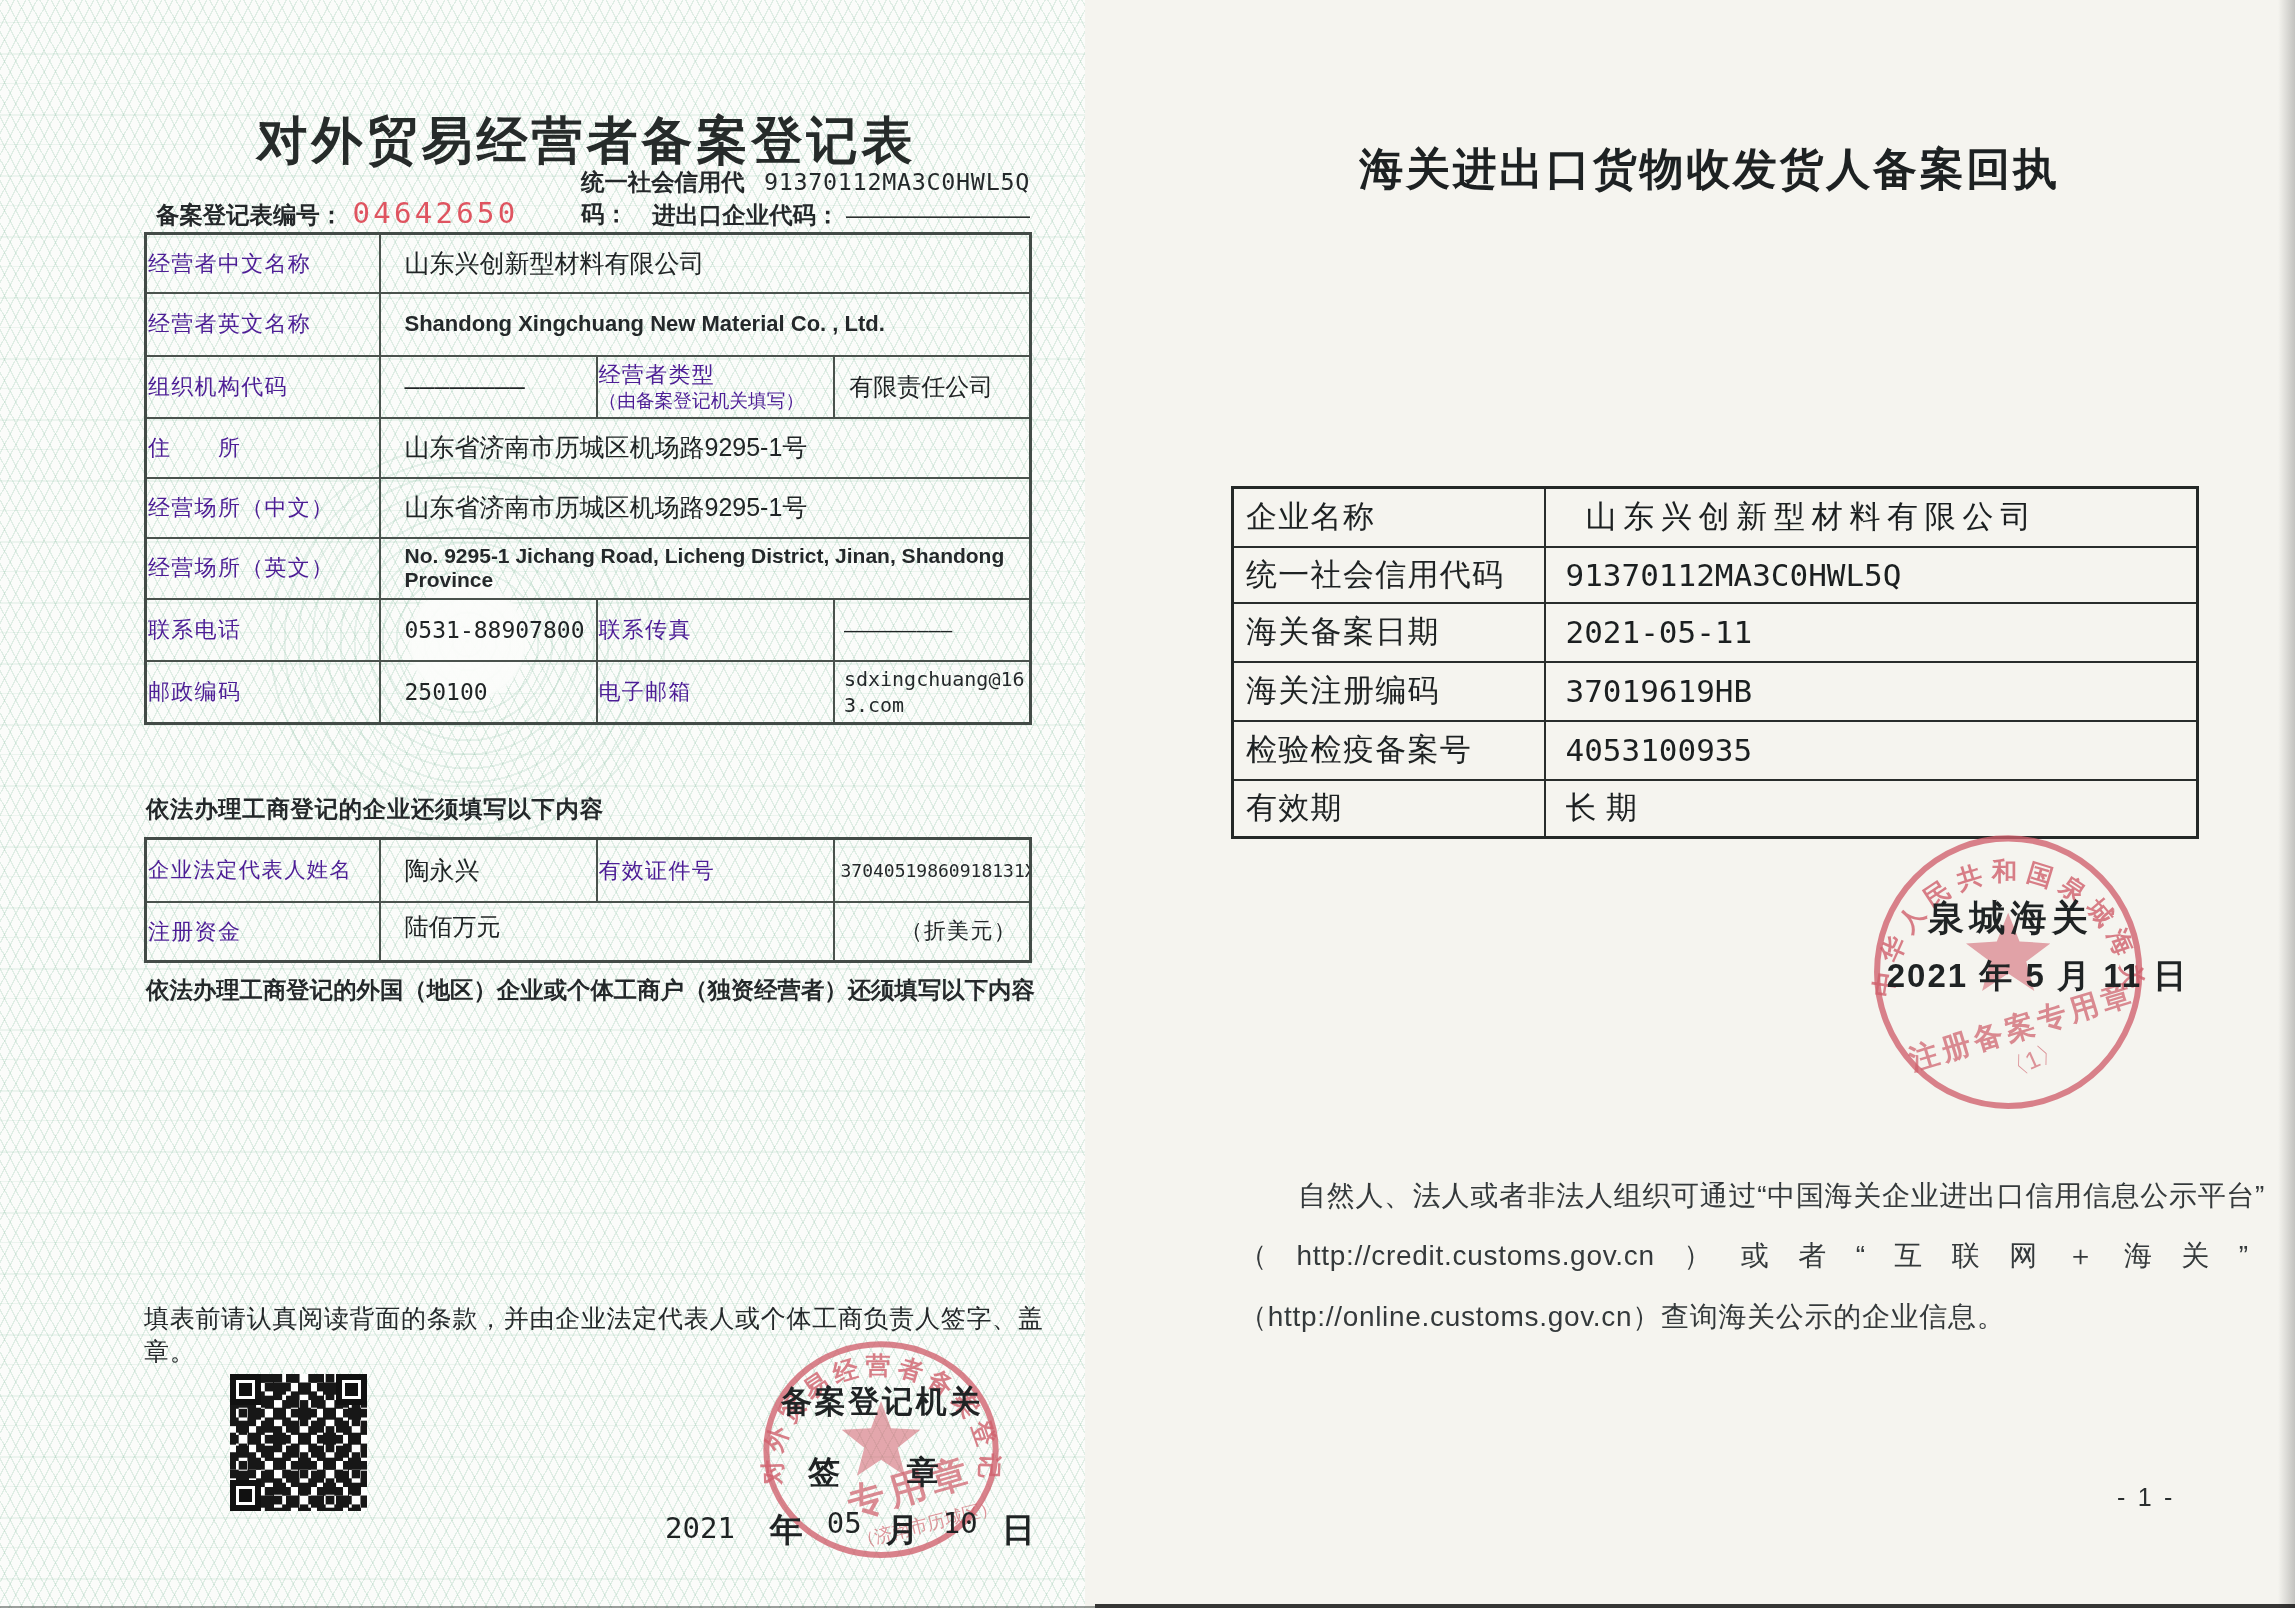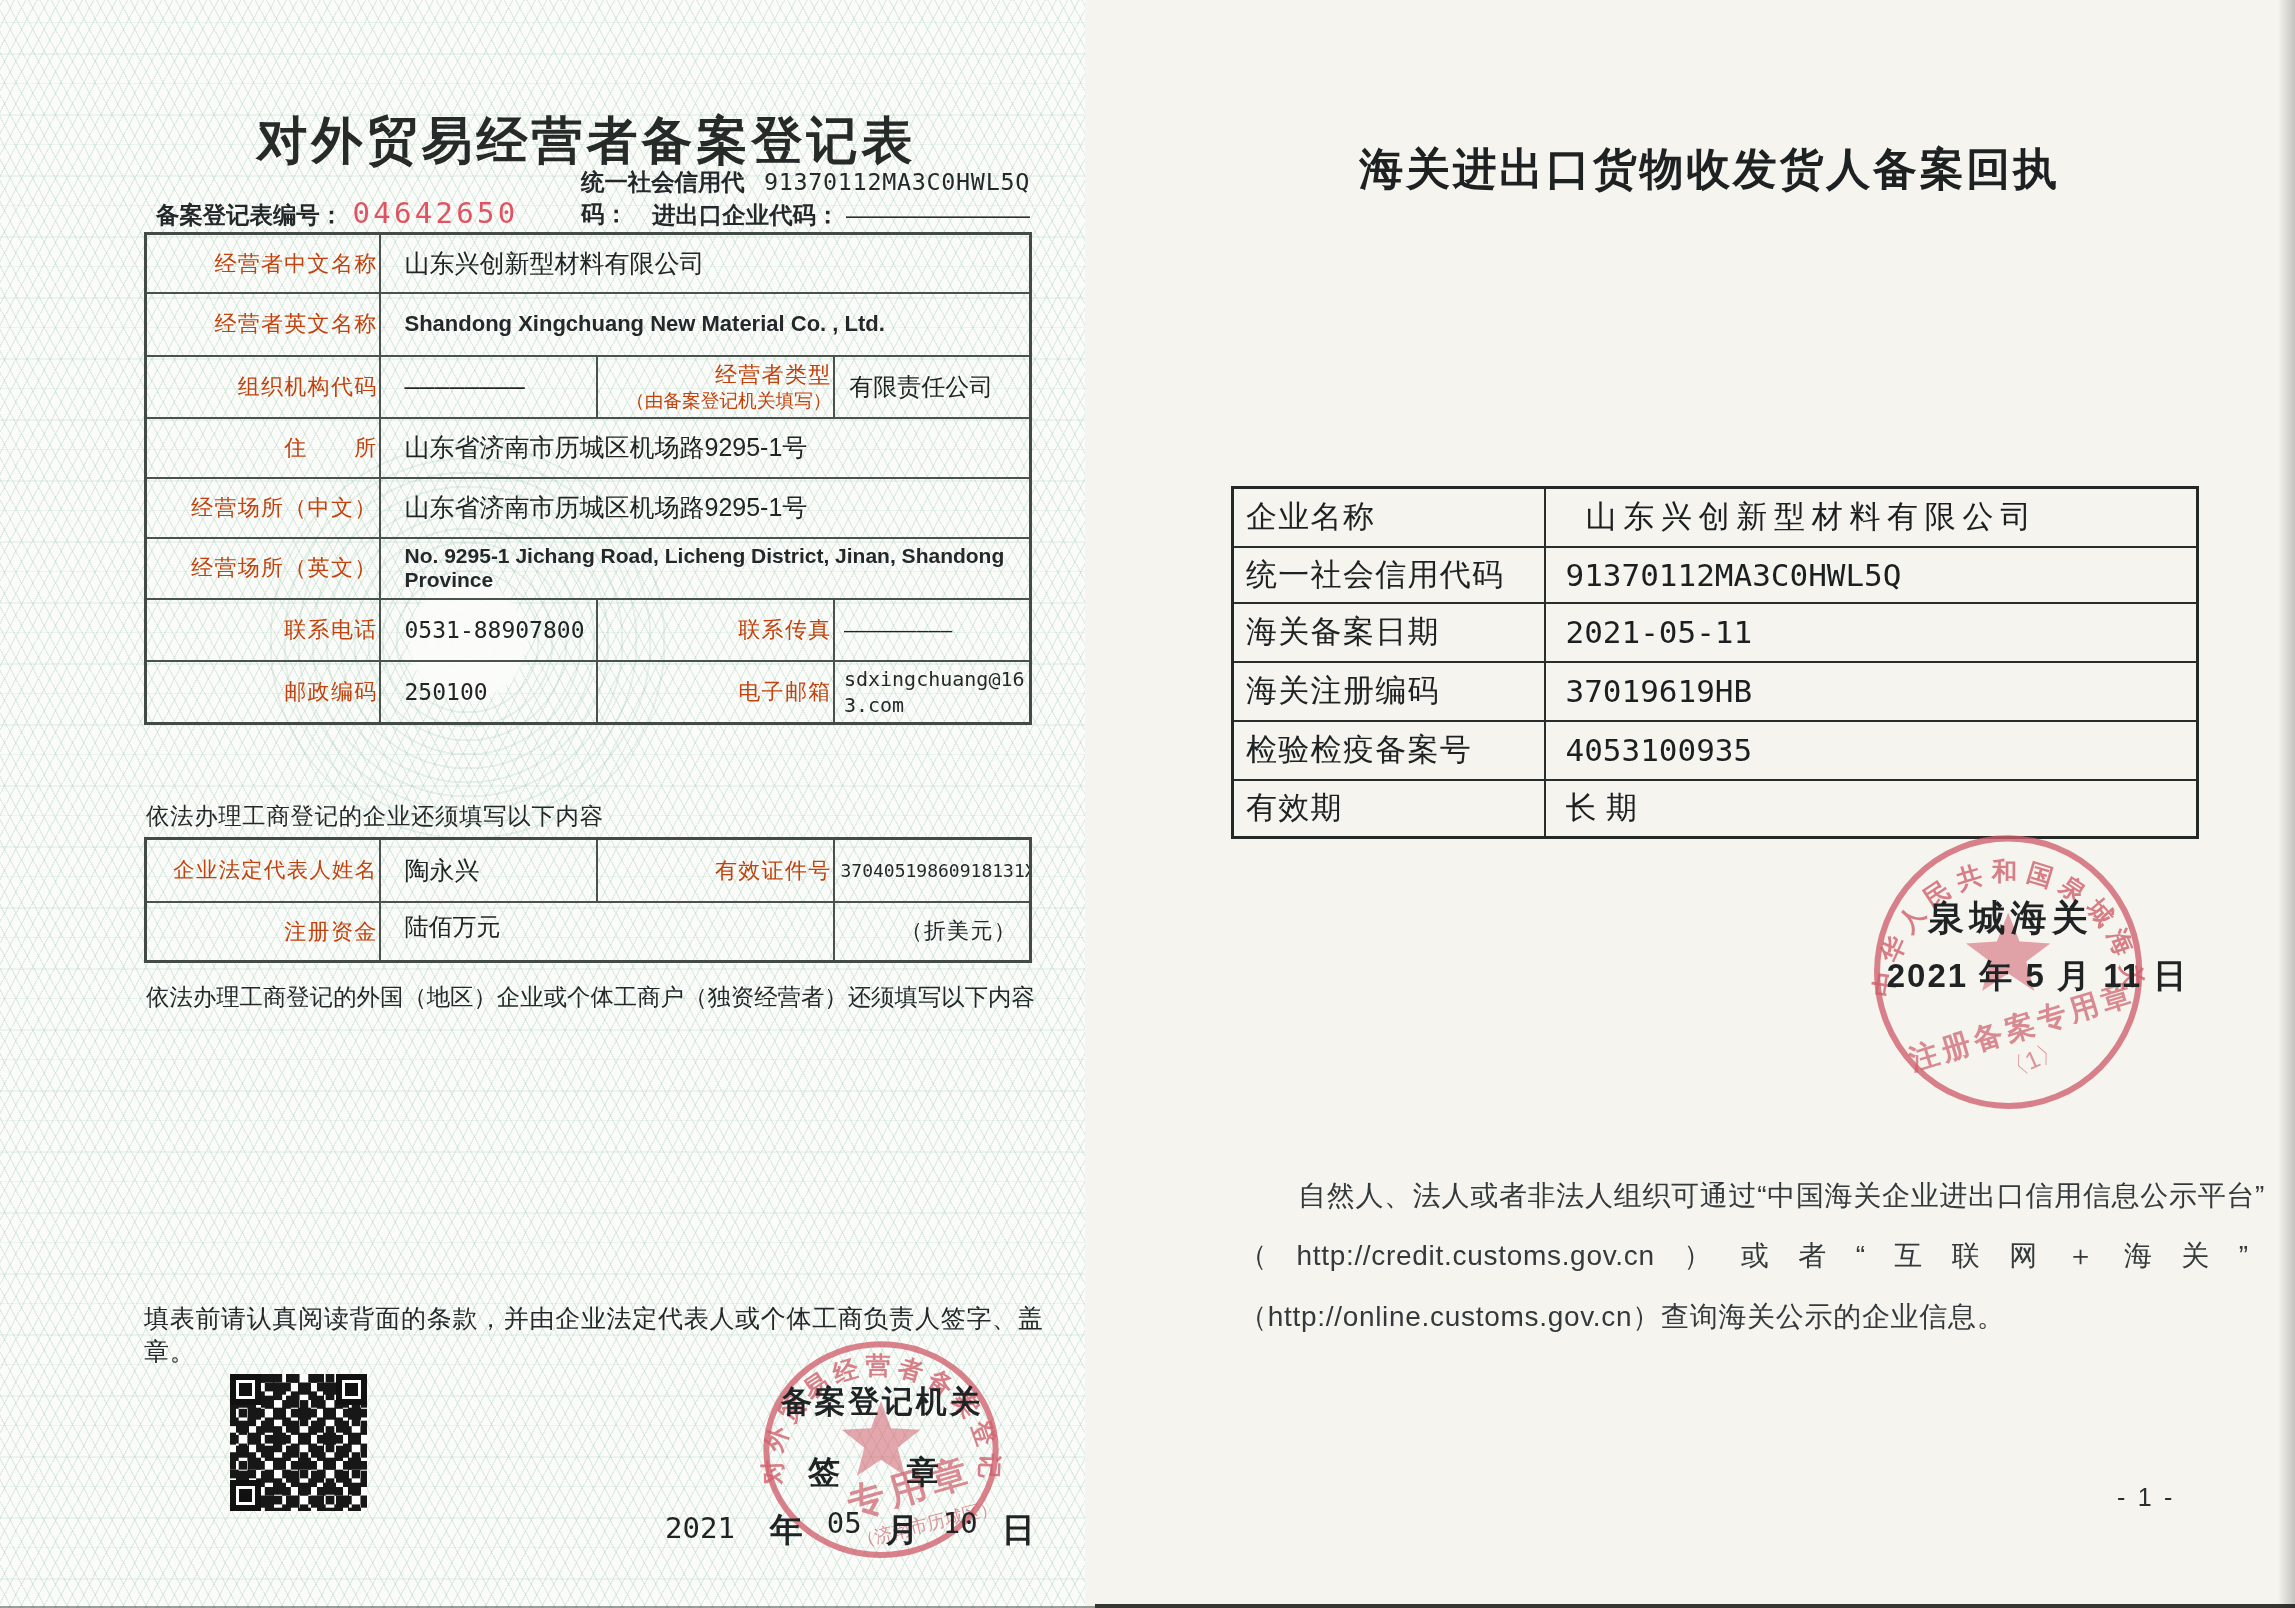--- a/index.html
+++ b/index.html
@@ -25,29 +25,29 @@
   .l-credit .k{font-size:23.4px;font-weight:700;}
   .l-credit .v{font-size:23.4px;letter-spacing:0.7px;}
   .l-line2{position:absolute;left:144px;top:196px;width:886px;display:flex;justify-content:space-between;align-items:baseline;}
   .l-line2 .k{font-size:23.4px;font-weight:700;margin-left:12px;}
   .formno{font-size:29px;letter-spacing:3.3px;color:#df5460;margin-left:9.4px;}
   .dashline{font-size:23px;letter-spacing:0;color:#2c302f;margin-left:6.7px;}
 
   table.doc{border-collapse:collapse;table-layout:fixed;position:absolute;background:transparent;}
   table.doc td{border:2px solid #4a524d;overflow:hidden;}
   table.doc{border:3.3px solid #434b47;}
-  td.lbl{font-size:22px;text-align:right;letter-spacing:1.3px;color:#c2410c;line-height:1.25;}
+  td.lbl{font-size:22px;text-align:left;letter-spacing:1.3px;color:#4c1d95;line-height:1.25;}
   td.val{font-size:25px;text-align:left;padding-left:24px;color:#202425;}
   td.en{font-size:22px;font-weight:600;padding-left:24px;}
   .sub{font-size:18.7px;letter-spacing:0;display:block;}
   td.idno{font-size:18px;padding-left:6px;}
   td.email{font-size:20px;padding-left:9.4px;word-break:break-all;line-height:1.3;}
   td.topval{vertical-align:top;padding-top:8px;}
   td.note{font-size:22px;text-align:right;padding-right:12px;letter-spacing:1.3px;}
-  .sect{position:absolute;left:146px;font-size:23.4px;font-weight:400;letter-spacing:0.7px;color:#24282a;margin-top:7px;}
+  .sect{position:absolute;left:146px;font-size:23.4px;font-weight:700;letter-spacing:0.7px;color:#24282a;}
 
   .remarks{position:absolute;left:144px;top:1174px;width:880px;height:119px;border:2.7px solid #434b47;}
   .remarks .split{position:absolute;left:50.5%;top:0;bottom:0;width:2px;background:#4a524d;}
   .remarks .rl{position:absolute;left:35px;top:10.7px;font-size:23px;letter-spacing:2.7px;}
 
   .foot-note{position:absolute;left:144px;top:1302px;width:922px;font-size:25px;letter-spacing:0.7px;color:#24282a;}
 
   
   .qr{position:absolute;left:230px;top:1374px;width:137px;height:137px;background:#fff;
       background-image:

